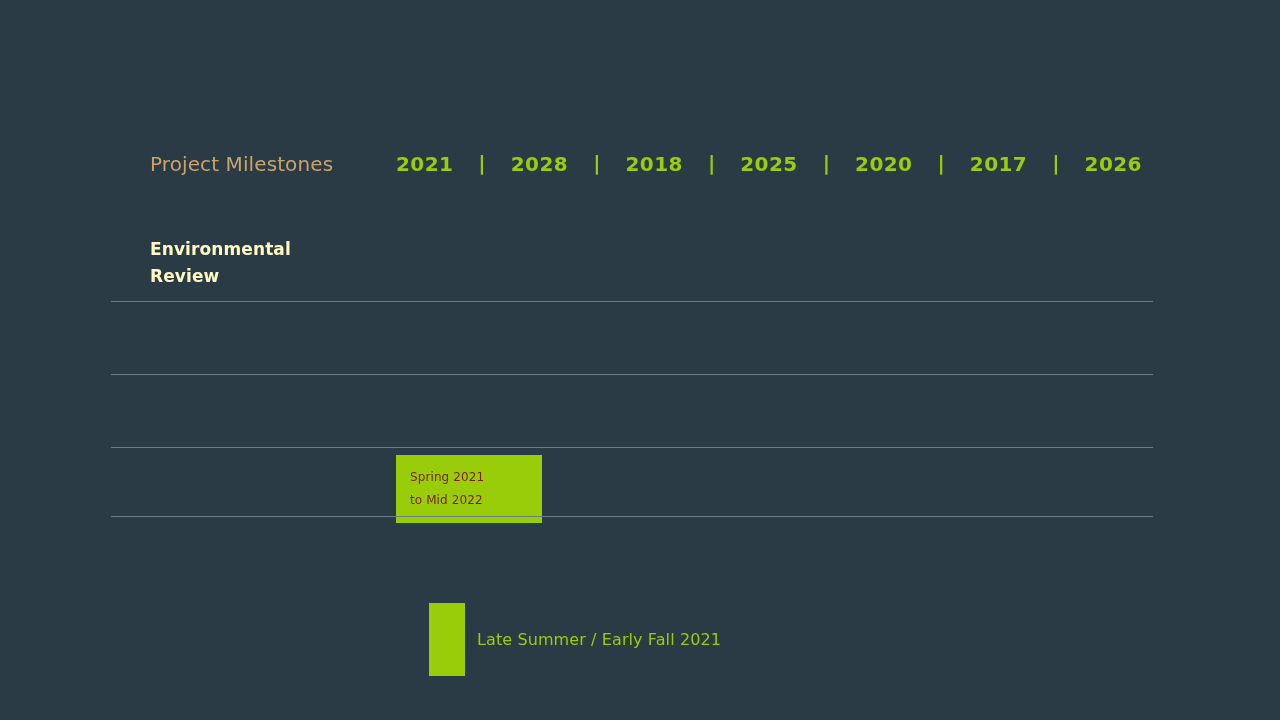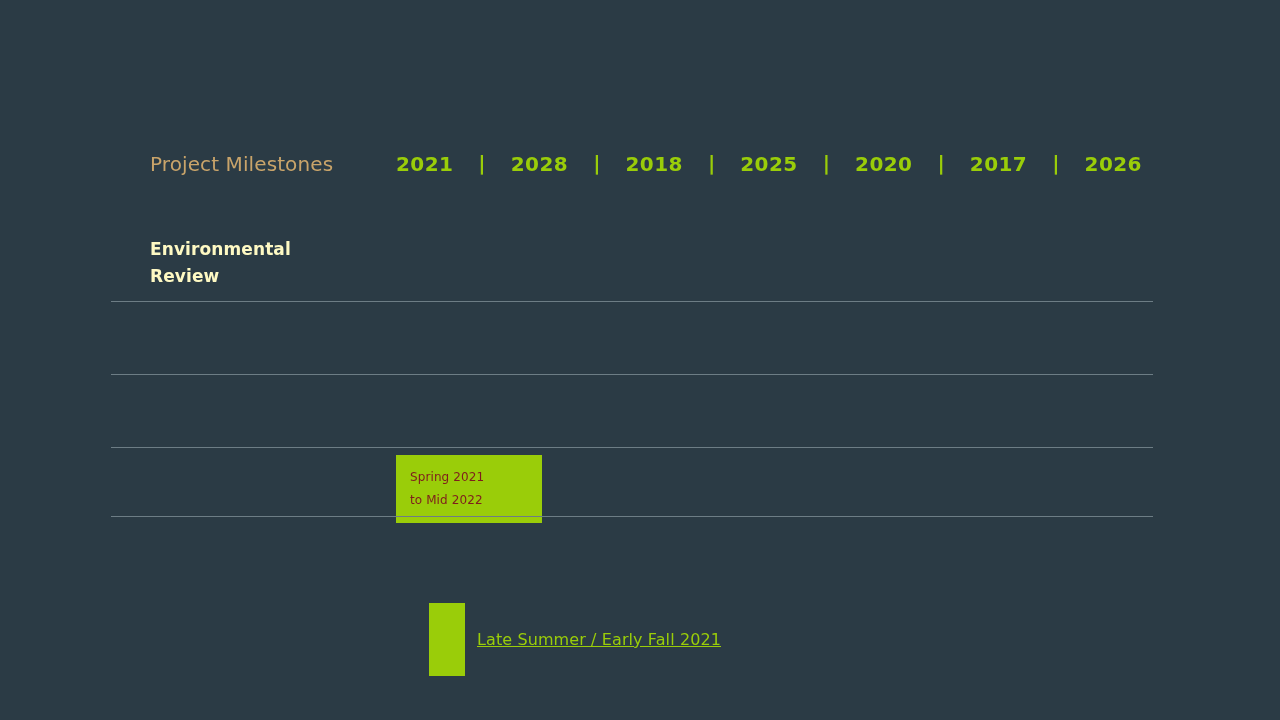--- a/index.html
+++ b/index.html
@@ -119,21 +119,20 @@
   }
 
   
   .side-label {
     position: absolute;
     color: #9ACD09;
     font-size: 16px;
     line-height: 20px;
     white-space: nowrap;
     letter-spacing: 0.1px;
-    text-decoration: underline;
   }
 </style>
 </head>
 <body>
 
 <div id="chart-root">
 
   <div class="header-row">
     <div class="header-title">Project Milestones</div>
 

